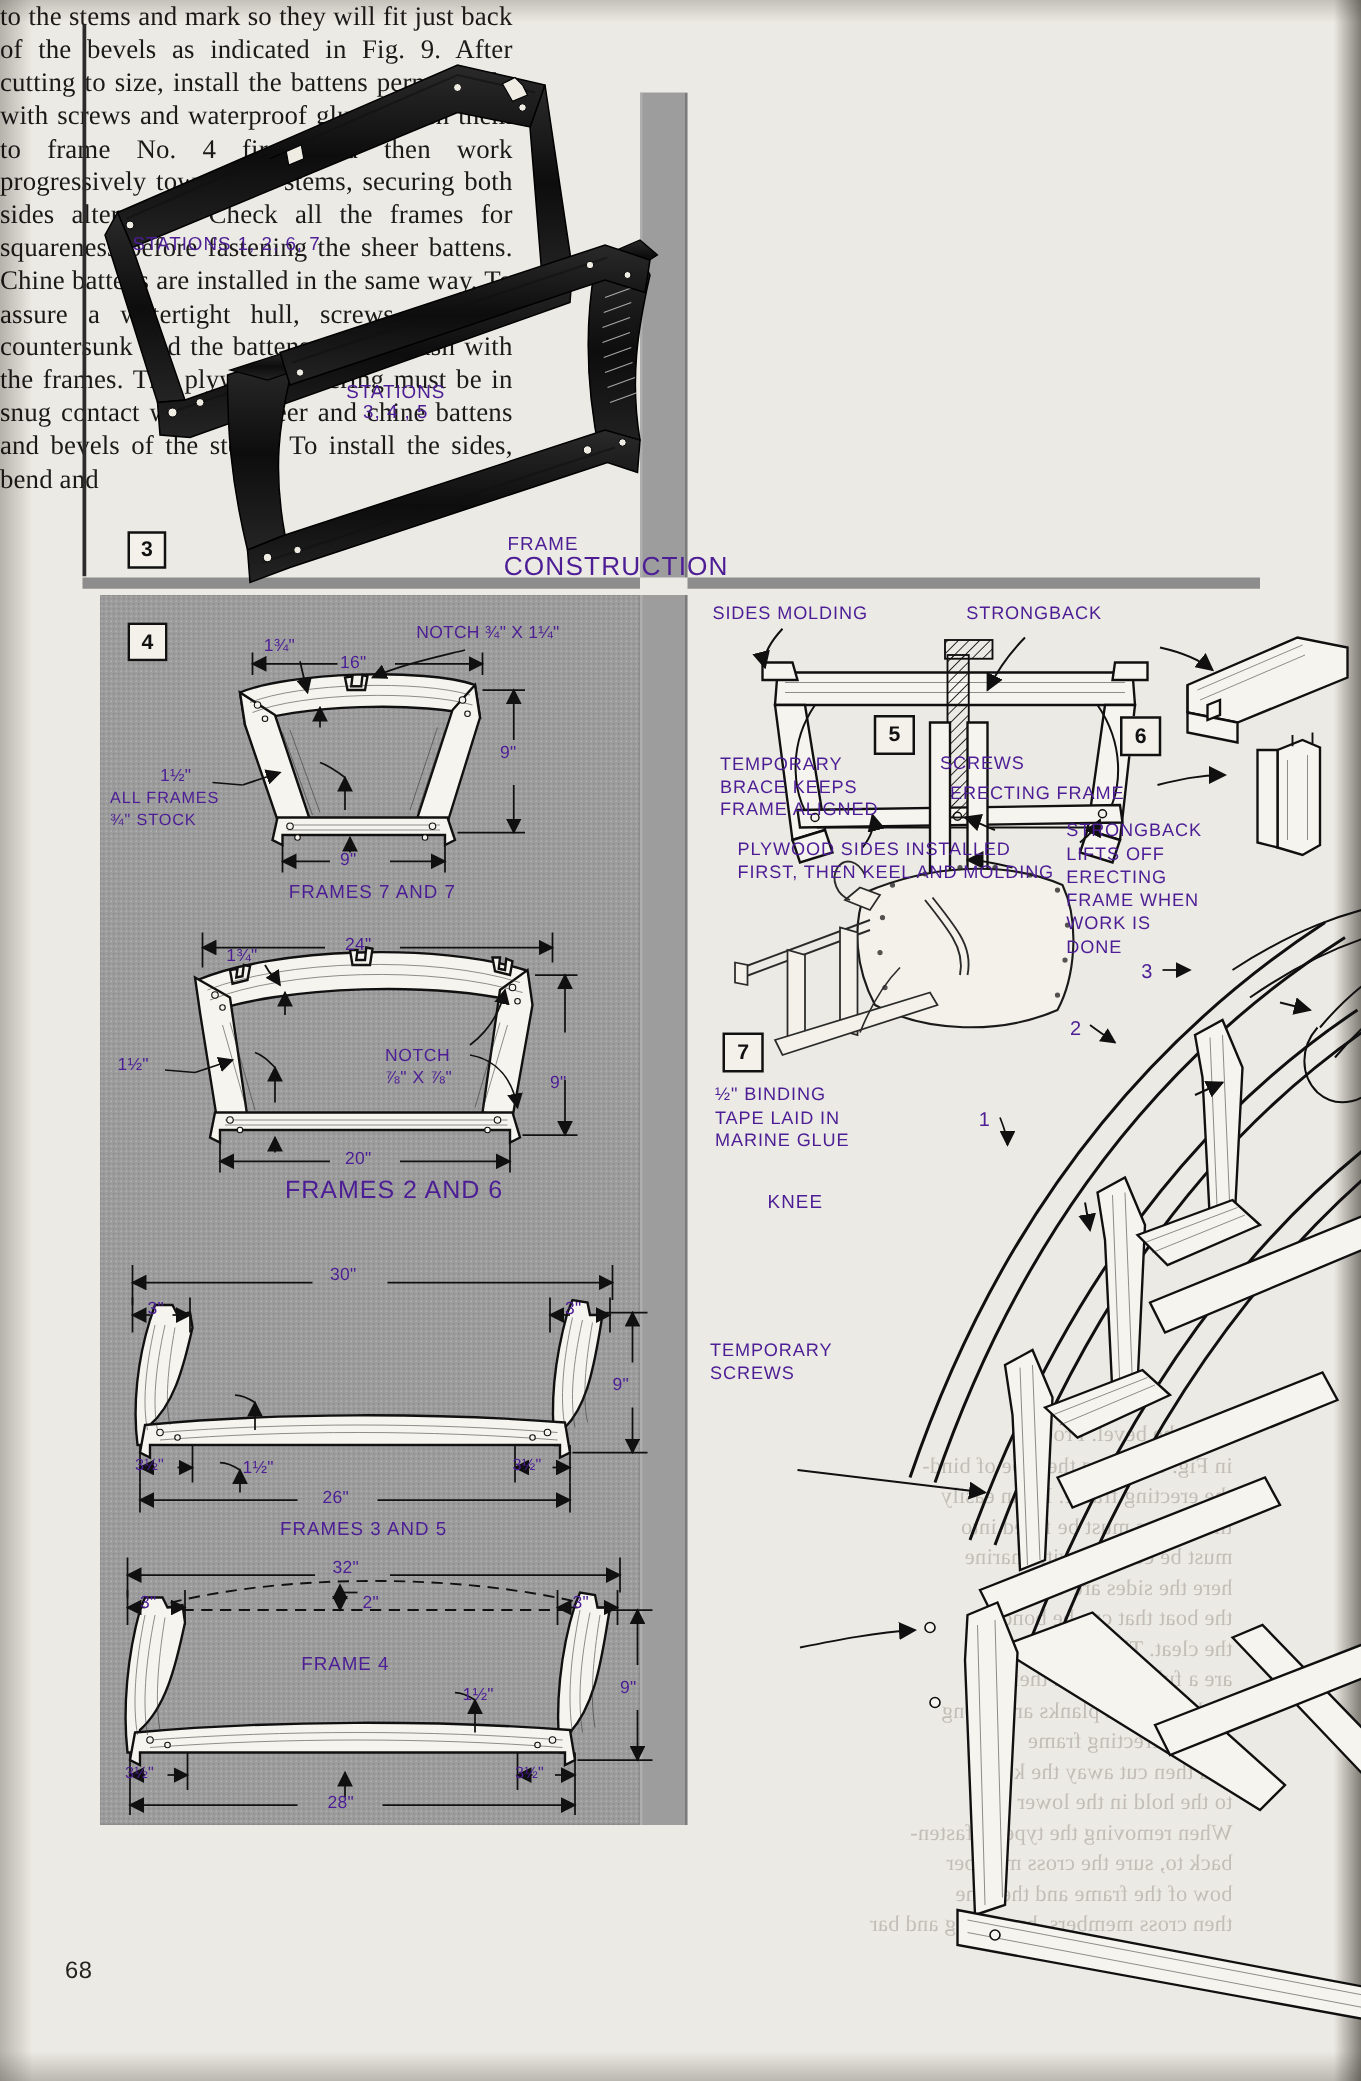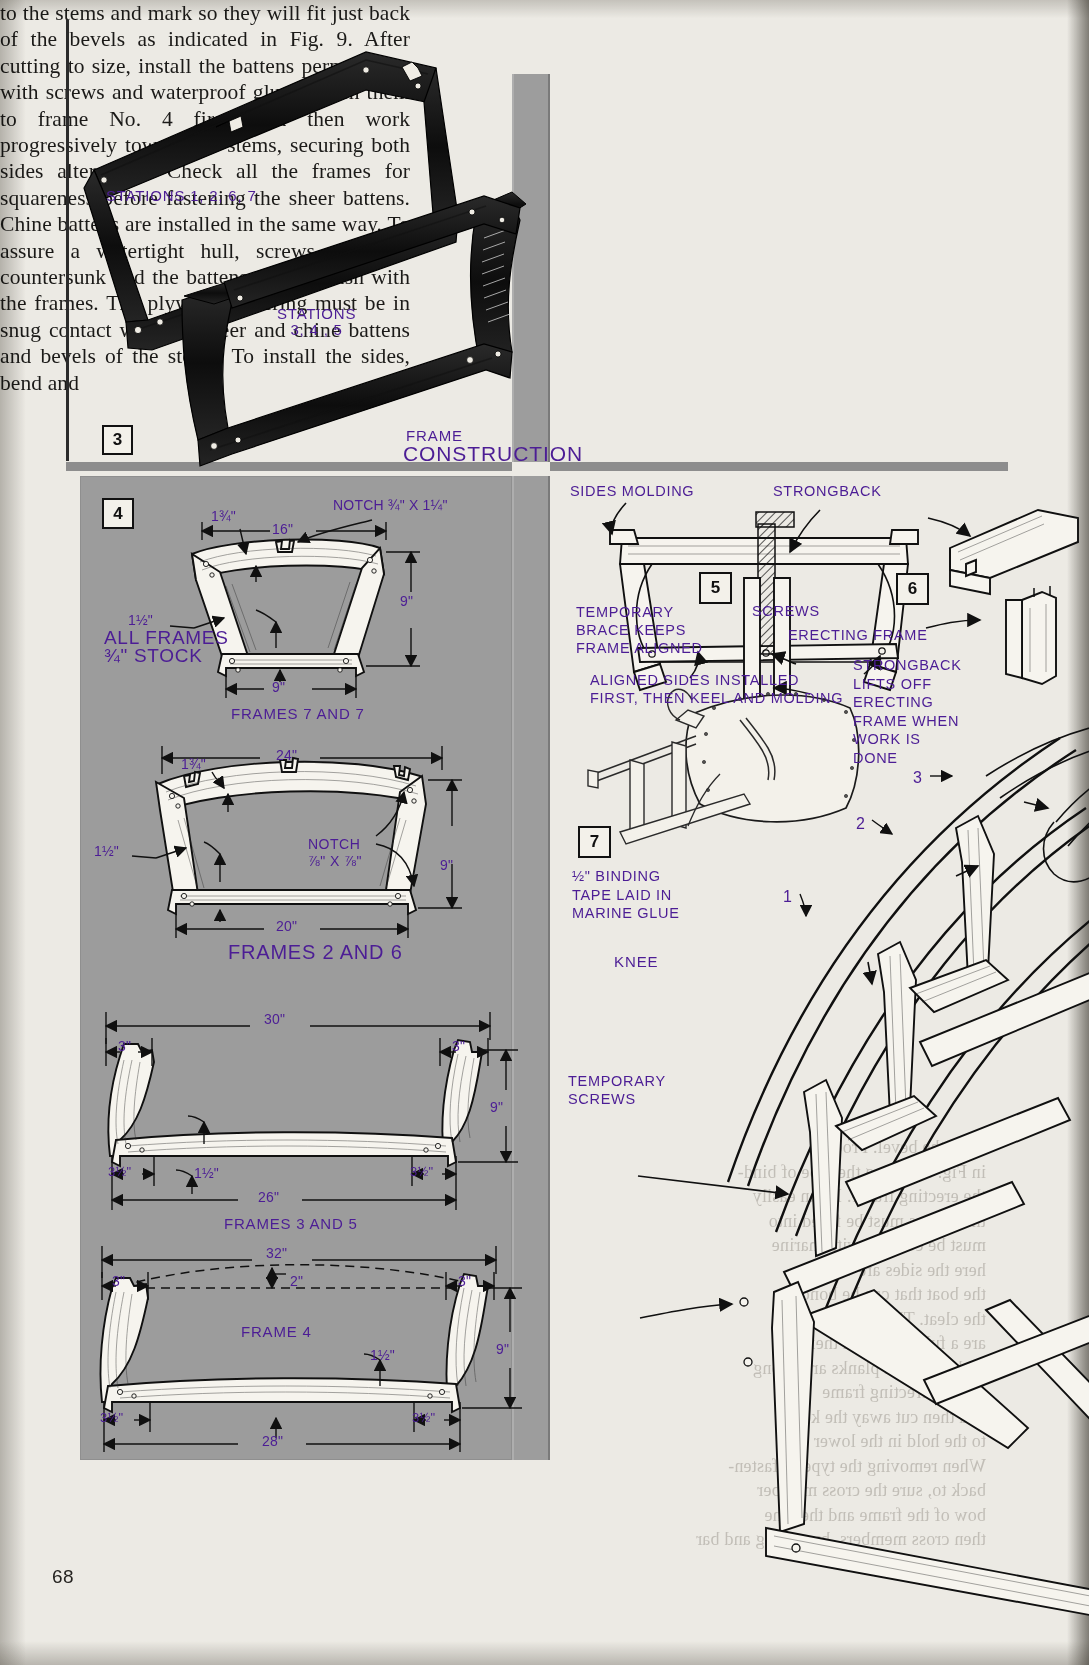--- a/index.html
+++ b/index.html
@@ -500,21 +500,21 @@
 
         <path class="dimline" d="M24,192 L24,212"></path>
           <path class="dimline" d="M380,192 L380,212"></path>
         <path class="dimline" d="M24,204 L158,204" marker-start="url(#arS)"></path>
         <path class="dimline" d="M226,204 L380,204" marker-end="url(#ar)"></path>
         <path class="dimline" d="M196,198 L196,178" marker-end="url(#ar)"></path>
       </g>
     </svg>
 
     <div class="fignum" style="left:22px;top:22px;width:28px;height:27px;font-size:17px;">4</div>
-    <div class="lbl" style="left:24px;top:153px;font-size:19px;letter-spacing:.7px;line-height:18px;">ALL FRAMES
+    <div class="lbl" style="left:8px;top:153px;font-size:13px;letter-spacing:.7px;line-height:18px;">ALL FRAMES
 ¾" STOCK</div>
 
     <div class="lbl dim" style="left:253px;top:22px;">NOTCH ¾" X 1¼"</div>
     <div class="lbl dim" style="left:131px;top:33px;">1¾"</div>
     <div class="lbl dim" style="left:192px;top:46px;">16"</div>
     <div class="lbl dim" style="left:320px;top:118px;">9"</div>
     <div class="lbl dim" style="left:48px;top:137px;">1½"</div>
     <div class="lbl dim" style="left:192px;top:204px;">9"</div>
     <div class="lbl" style="left:151px;top:230px;font-size:15px;letter-spacing:.8px;">FRAMES 7 AND 7</div>
 
@@ -733,31 +733,31 @@
       </g>
     </svg>
 
     <div class="lbl" style="left:22px;top:8px;font-size:14.5px;letter-spacing:.7px;">SIDES MOLDING</div>
     <div class="lbl" style="left:225px;top:8px;font-size:14.5px;letter-spacing:.7px;">STRONGBACK</div>
     <div class="fignum" style="left:151px;top:96px;width:29px;height:28px;font-size:17px;">5</div>
     <div class="lbl" style="left:28px;top:127px;font-size:14.5px;line-height:18px;letter-spacing:.7px;">TEMPORARY
 BRACE KEEPS
 FRAME ALIGNED</div>
     <div class="lbl" style="left:204px;top:128px;font-size:14.5px;letter-spacing:.7px;">SCREWS</div>
-    <div class="lbl" style="left:212px;top:152px;font-size:14.5px;letter-spacing:.7px;padding-left:28px;">ERECTING FRAME</div>
+    <div class="lbl" style="left:212px;top:152px;font-size:14.5px;letter-spacing:.7px;">ERECTING FRAME</div>
 
     <div class="fignum" style="left:348px;top:97px;width:29px;height:28px;font-size:17px;">6</div>
     <div class="lbl" style="left:305px;top:180px;font-size:14.5px;line-height:18.5px;letter-spacing:.7px;">STRONGBACK
 LIFTS OFF
 ERECTING
 FRAME WHEN
 WORK IS
 DONE</div>
 
-    <div class="lbl" style="left:42px;top:195px;font-size:14.5px;line-height:18px;letter-spacing:.7px;">ALIGNED SIDES INSTALLED
+    <div class="lbl" style="left:42px;top:195px;font-size:14.5px;line-height:18px;letter-spacing:.7px;">PLYWOOD SIDES INSTALLED
 FIRST, THEN KEEL AND MOLDING</div>
     <div class="fignum" style="left:30px;top:350px;width:29px;height:28px;font-size:17px;">7</div>
     <div class="lbl" style="left:24px;top:391px;font-size:14.5px;line-height:18.5px;letter-spacing:.7px;">½" BINDING
 TAPE LAID IN
 MARINE GLUE</div>
 
     <div class="lbl" style="left:66px;top:478px;font-size:15px;letter-spacing:.9px;">KNEE</div>
     <div class="lbl" style="left:20px;top:596px;font-size:14.5px;line-height:18px;letter-spacing:.7px;">TEMPORARY
 SCREWS</div>
     <div class="lbl" style="left:235px;top:413px;font-size:16px;">1</div>

